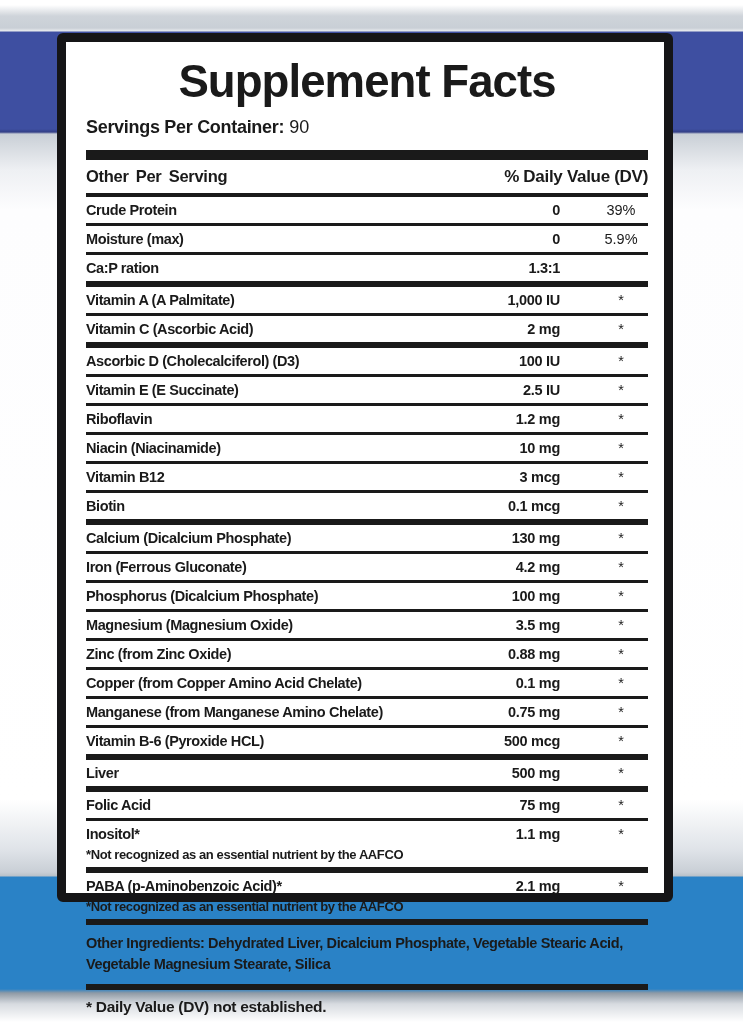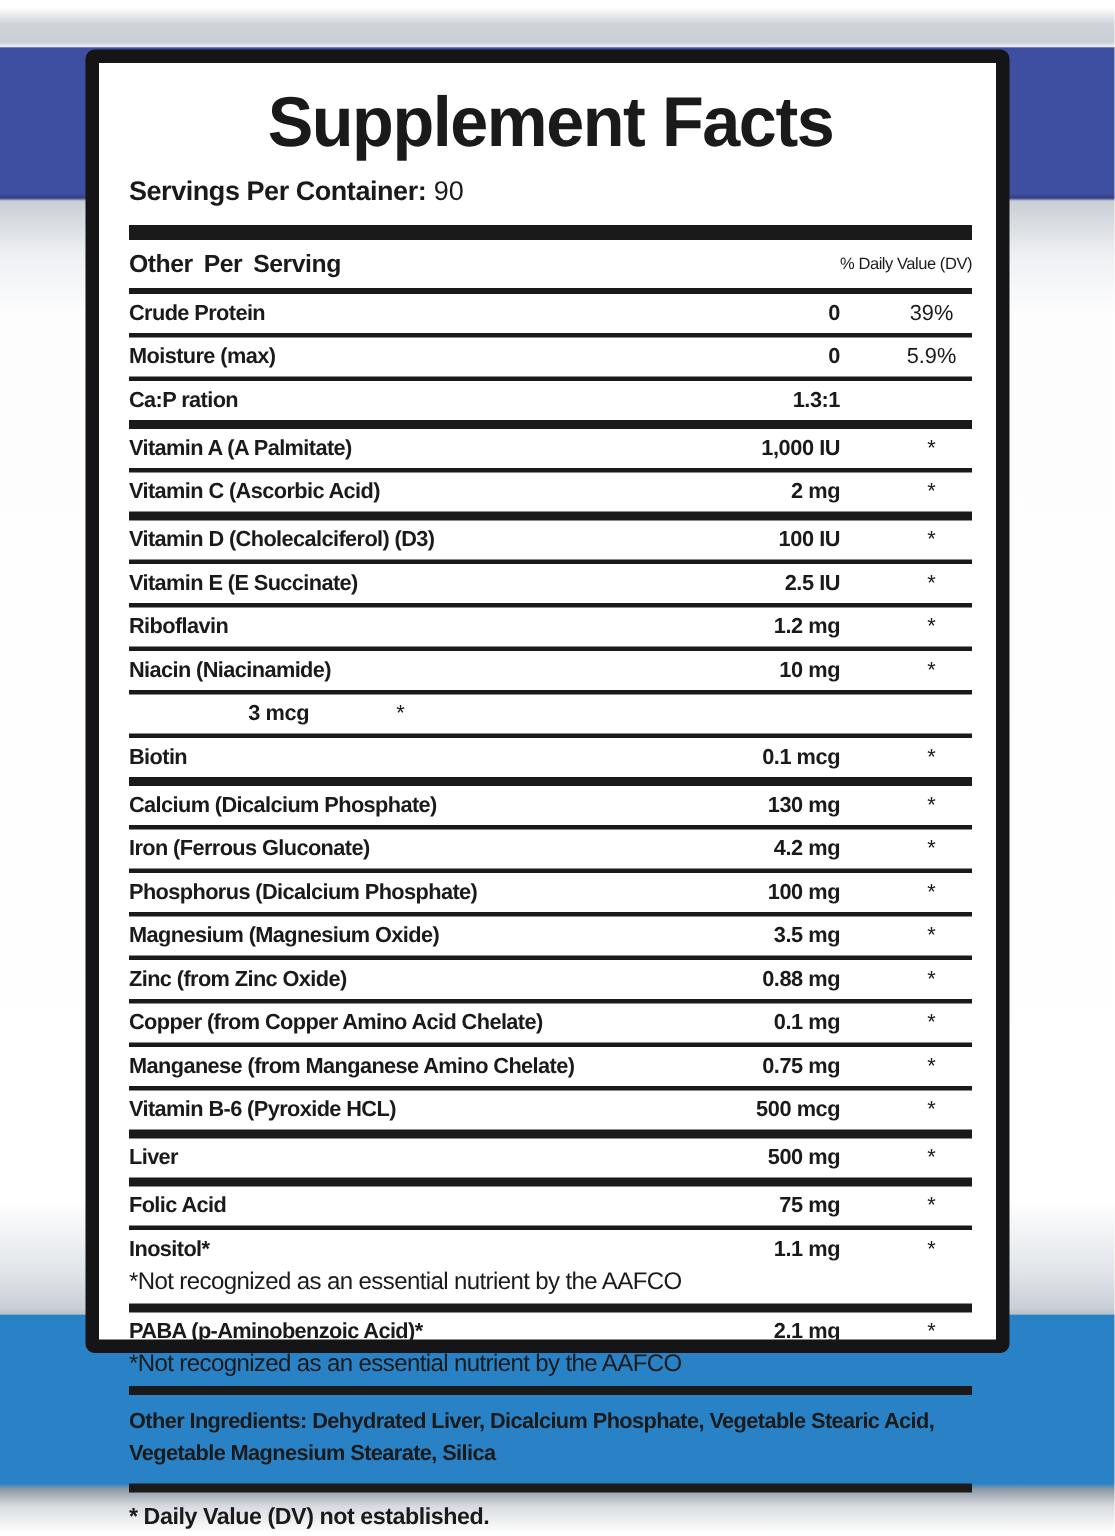--- a/index.html
+++ b/index.html
@@ -33,29 +33,29 @@
   }
   .serving{margin-top:10px;font-size:18px;line-height:1.4;}
   .serving .lbl{font-weight:bold;letter-spacing:-0.3px;}
   .serving .val{font-weight:normal;}
   .bar-thick{height:10px;background:var(--ink);margin-top:9px;}
   .header-row{
     display:flex;align-items:center;justify-content:space-between;
     padding:7px 0 6px 0;border-bottom:4px solid var(--ink);
   }
   .header-row .h-left{font-weight:bold;font-size:16.5px;letter-spacing:-0.3px;word-spacing:3px;}
-  .header-row .h-right{font-weight:normal;font-size:11px;letter-spacing:-0.3px;}
+  .header-row .h-right{font-weight:bold;font-size:17px;letter-spacing:-0.3px;}
   .rows{}
   .row{border-bottom:3px solid var(--ink);}
   .row.group-end{border-bottom:6px solid var(--ink);}
   .row-main{display:flex;align-items:center;min-height:26px;padding:2px 0;}
   .cell-name{flex:1;font-weight:bold;font-size:14.5px;letter-spacing:-0.4px;}
   .cell-amount{width:120px;text-align:right;font-weight:bold;font-size:14.5px;letter-spacing:-0.3px;}
   .cell-dv{width:88px;text-align:center;font-weight:normal;font-size:14.5px;padding-left:34px;}
-  .row-note{font-weight:normal;font-size:16px;letter-spacing:-0.4px;padding:0 0 5px 0;}
+  .row-note{font-weight:bold;font-size:13px;letter-spacing:-0.4px;padding:0 0 5px 0;}
   .other{
     font-weight:bold;font-size:14.5px;letter-spacing:-0.4px;line-height:1.45;
     padding:8px 0 9px 0;border-bottom:6px solid var(--ink);
   }
   .footnote{font-weight:bold;font-size:15.5px;letter-spacing:-0.3px;padding:8px 0;}
 </style>
 </head>
 <body>
 
 <div class="panel">
@@ -106,21 +106,21 @@
       </div>
       <div class="row group-end">
         <div class="row-main">
           <span class="cell-name">Vitamin C (Ascorbic Acid)</span>
           <span class="cell-amount">2 mg</span>
           <span class="cell-dv">*</span>
         </div>
       </div>
       <div class="row">
         <div class="row-main">
-          <span class="cell-name">Vitamin D (Cholecalciferol) (D3)</span>
+          <span class="cell-name">Ascorbic D (Cholecalciferol) (D3)</span>
           <span class="cell-amount">100 IU</span>
           <span class="cell-dv">*</span>
         </div>
       </div>
       <div class="row">
         <div class="row-main">
           <span class="cell-name">Vitamin E (E Succinate)</span>
           <span class="cell-amount">2.5 IU</span>
           <span class="cell-dv">*</span>
         </div>
@@ -134,20 +134,21 @@
       </div>
       <div class="row">
         <div class="row-main">
           <span class="cell-name">Niacin (Niacinamide)</span>
           <span class="cell-amount">10 mg</span>
           <span class="cell-dv">*</span>
         </div>
       </div>
       <div class="row">
         <div class="row-main">
+          <span class="cell-name">Vitamin B12</span>
           <span class="cell-amount">3 mcg</span>
           <span class="cell-dv">*</span>
         </div>
       </div>
       <div class="row group-end">
         <div class="row-main">
           <span class="cell-name">Biotin</span>
           <span class="cell-amount">0.1 mcg</span>
           <span class="cell-dv">*</span>
         </div>

